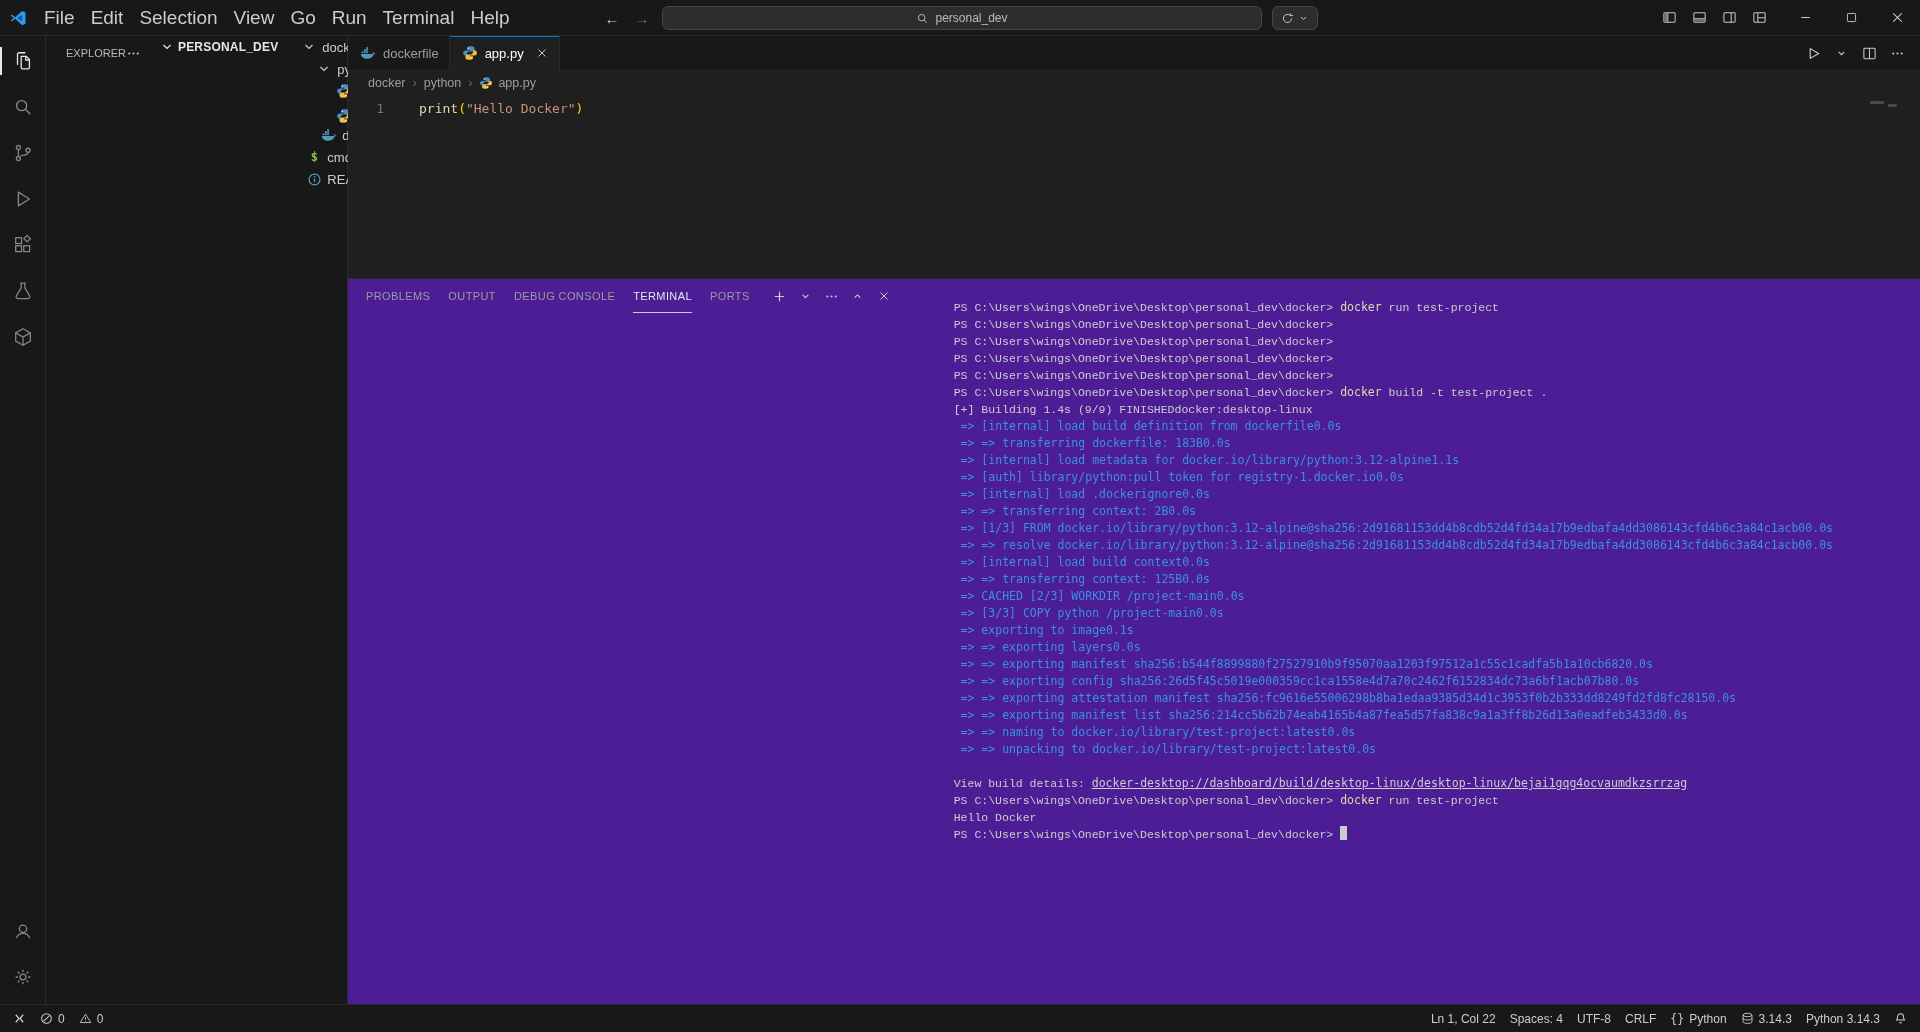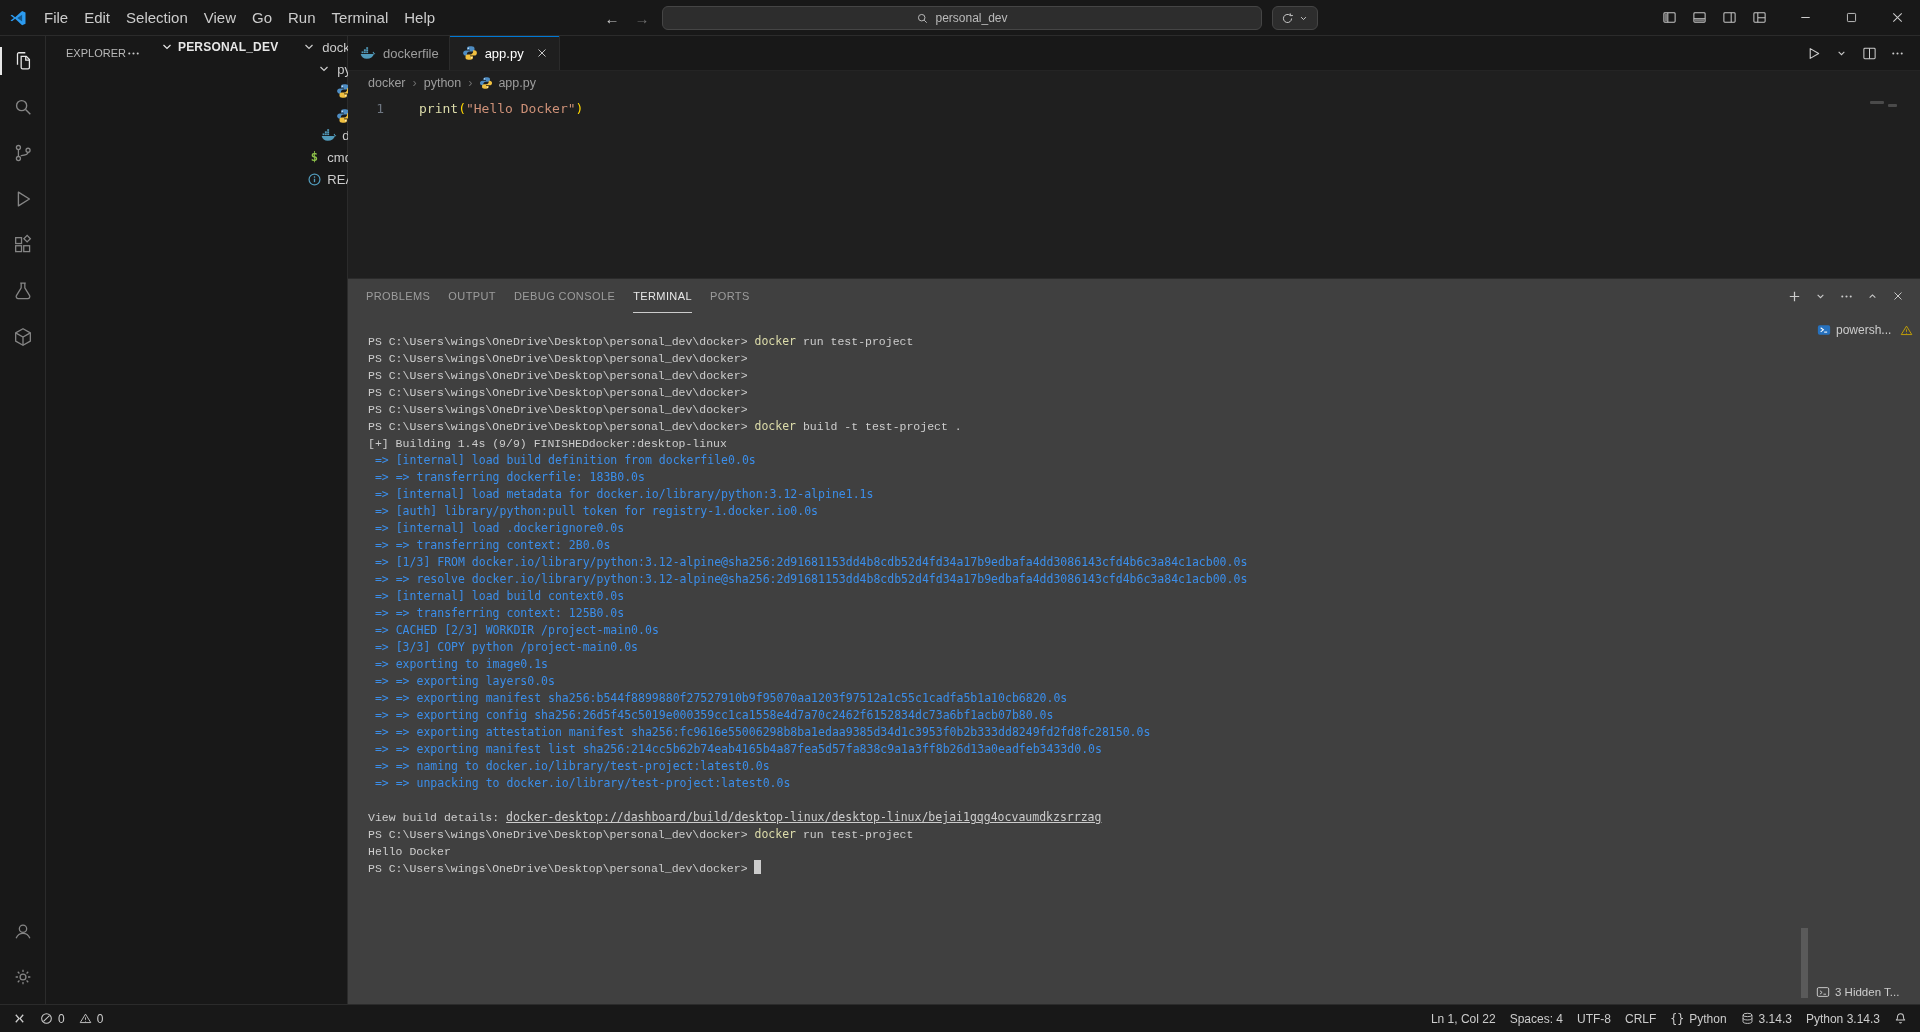--- a/index.html
+++ b/index.html
@@ -4,21 +4,21 @@
 <style>
 *{margin:0;padding:0;box-sizing:border-box;}
 html,body{width:1920px;height:1032px;overflow:hidden;background:#1f1f1f;}
 body{font-family:"Liberation Sans","DejaVu Sans",sans-serif;color:#ccc;font-size:13px;}
 svg{display:block;}
 .window{display:flex;flex-direction:column;height:100%;}
 
 .titlebar{height:36px;flex:0 0 36px;background:#181818;border-bottom:1px solid #2b2b2b;display:flex;align-items:center;position:relative;z-index:5;}
 .logo{width:36px;display:flex;justify-content:center;align-items:center;}
 .menus{display:flex;align-items:center;}
-.menu-item{padding:3px 8px;border-radius:5px;color:#cccccc;font-size:15px;}
+.menu-item{padding:3px 8px;border-radius:5px;color:#cccccc;font-size:19px;}
 .tb-center{position:absolute;left:50%;top:0;transform:translateX(-50%);height:36px;display:flex;align-items:center;gap:10px;}
 .nav-arrow{font-size:15px;color:#cccccc;width:20px;text-align:center;}
 .nav-arrow.fwd{color:#6e6e6e;}
 .searchbox{width:600px;height:24px;background:#2d2d2d;border:1px solid #454545;border-radius:6px;display:flex;align-items:center;justify-content:center;gap:6px;color:#bbbbbb;font-size:12px;}
 .sync-ctl{height:24px;padding:0 8px;background:#2d2d2d;border:1px solid #454545;border-radius:6px;display:flex;align-items:center;gap:4px;color:#cccccc;}
 .tb-right{margin-left:auto;display:flex;align-items:center;height:36px;}
 .lay-group{display:flex;align-items:center;margin-right:8px;}
 .lay-ic{width:30px;height:36px;display:flex;align-items:center;justify-content:center;color:#c5c5c5;}
 .win-group{display:flex;height:36px;}
 .win-btn{width:46px;height:36px;display:flex;align-items:center;justify-content:center;color:#cccccc;}
@@ -53,21 +53,21 @@
 .crumb{display:flex;align-items:center;gap:5px;}
 .crumb-sep{color:#6e6e6e;}
 .editor{flex:1;position:relative;font-family:"DejaVu Sans Mono","Liberation Mono",monospace;font-size:13px;min-height:0;}
 .code-line{display:flex;line-height:20px;padding-top:4px;}
 .gutter{width:62px;flex:0 0 62px;text-align:right;padding-right:26px;color:#6e7681;}
 .code-content{padding-left:9px;white-space:pre;}
 .tok-func{color:#dcdcaa;}.tok-bracket{color:#ffd700;}.tok-string{color:#ce9178;}
 .minimap{position:absolute;top:0;right:0;width:56px;height:100%;}
 .mm-dash{position:absolute;background:#4a4a4a;height:3px;border-radius:1px;}
 
-.panel{height:726px;flex:0 0 726px;background:#404040;border-top:1px solid #2b2b2b;display:flex;flex-direction:column;}
+.panel{height:726px;flex:0 0 726px;background:#4c1d95;border-top:1px solid #2b2b2b;display:flex;flex-direction:row;gap:28px;}
 .panel-header{height:34px;flex:0 0 34px;display:flex;align-items:center;padding:0 10px 0 18px;}
 .ptab{font-size:11px;letter-spacing:.4px;color:#9d9d9d;height:100%;display:flex;align-items:center;margin-right:18px;border-bottom:1px solid transparent;white-space:nowrap;}
 .ptab.active{color:#e7e7e7;border-bottom-color:#cccccc;}
 .panel-actions{margin-left:auto;display:flex;align-items:center;gap:2px;color:#cccccc;}
 .pa-btn{width:24px;height:24px;display:flex;align-items:center;justify-content:center;}
 .panel-body{flex:1;display:flex;position:relative;min-height:0;}
 .terminal{flex:1;padding:20px 0 0 20px;font-family:"DejaVu Sans Mono","Liberation Mono",monospace;font-size:11.5px;line-height:17px;color:#cccccc;white-space:pre;overflow:hidden;}
 .t-line{height:17px;}
 .t-flex{display:flex;width:1112px;}
 .c-fg{color:#cccccc;font-family:Liberation Mono, monospace;}.c-cmd{color:#dcdcaa;}.c-blue{color:#3b8eea;}

